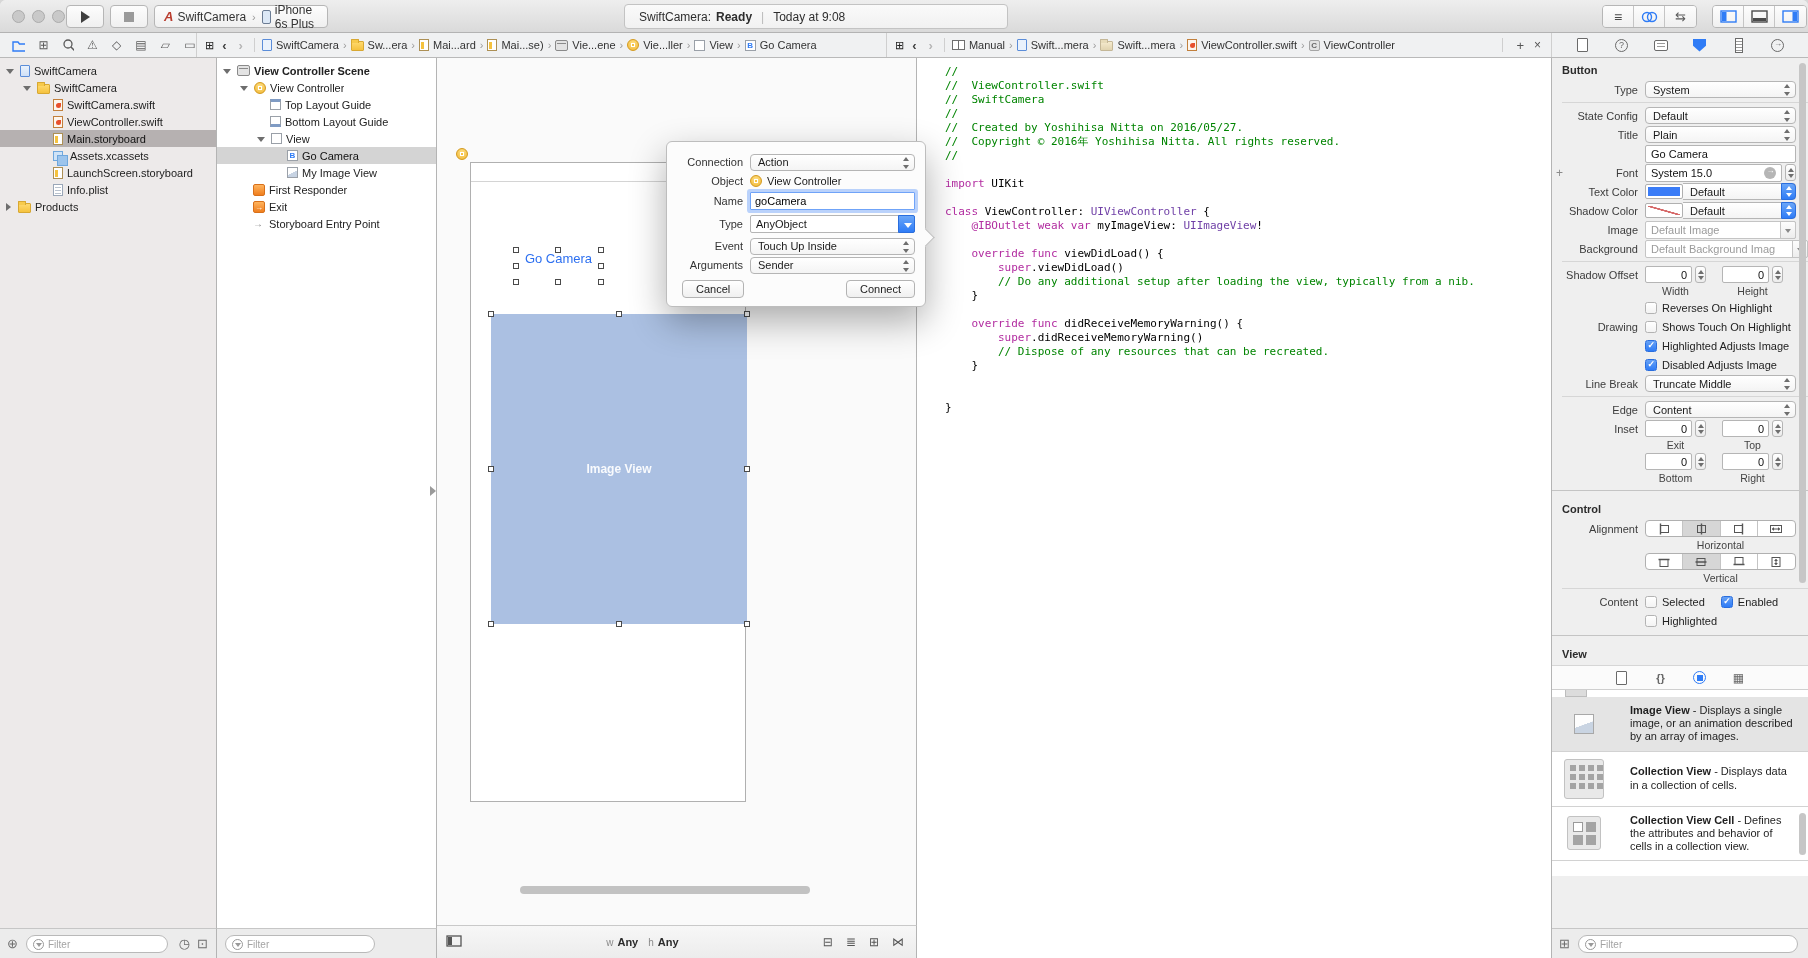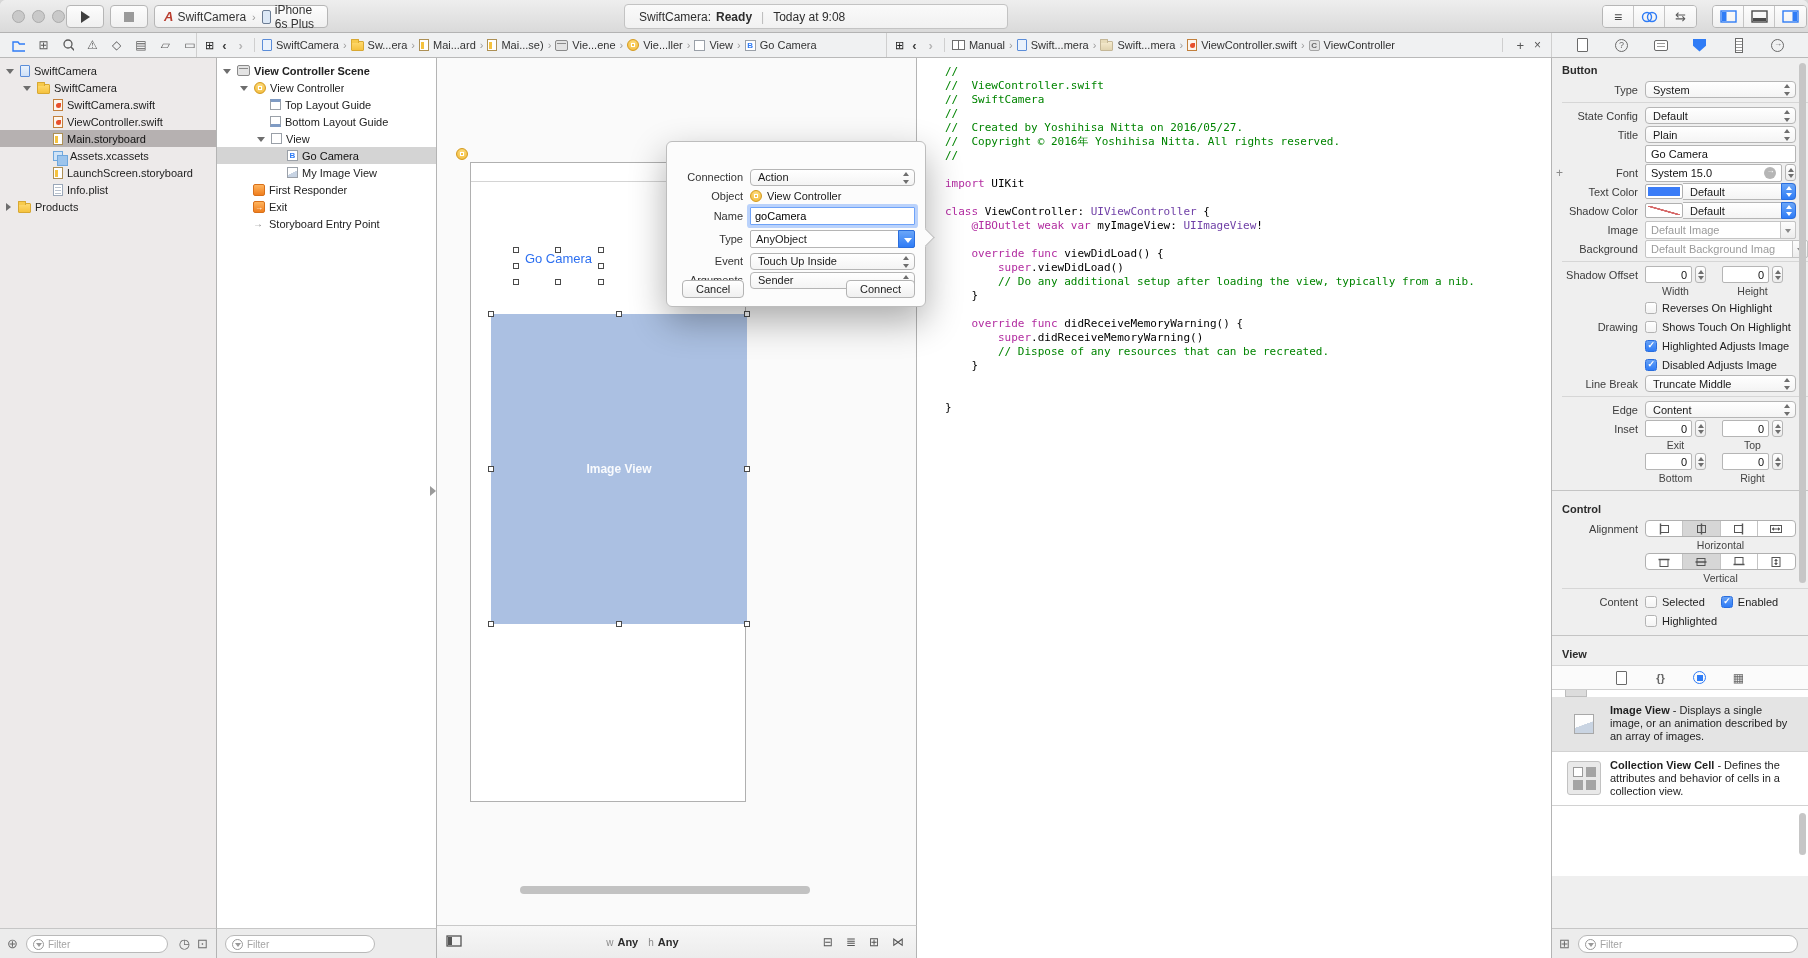--- a/index.html
+++ b/index.html
@@ -125,21 +125,21 @@
   #canvas-hscroll { position:absolute; left:83px; top:828px; width:290px; height:8px; border-radius:4px; background:#c2c2c2; }
   #outline-grip { position:absolute; left:-10px; top:428px; width:0; height:0; border-left:6px solid #9a9a9a; border-top:5px solid transparent; border-bottom:5px solid transparent; }
   .cb-center { flex:1; display:flex; align-items:center; justify-content:center; gap:4px; }
   .cb-key { color:#8a8a8a; font-size:10px; }
   .cb-val { color:#2b2b2b; font-weight:bold; }
   .cb-left { padding-left:9px; color:#555; }
   .cb-right { display:flex; gap:13px; padding-right:12px; color:#555; font-size:12px; }
   .al-ico { font-size:12px; color:#555; }
 
   
-  #popover { position:absolute; left:666px; top:141px; width:260px; height:166px; background:#fcfcfc; border:1px solid #bdbdbd; border-radius:6px; box-shadow:0 14px 36px rgba(0,0,0,.32); z-index:60; padding-top:24px; }
+  #popover { position:absolute; left:666px; top:141px; width:260px; height:166px; background:#fcfcfc; border:1px solid #bdbdbd; border-radius:6px; box-shadow:0 14px 36px rgba(0,0,0,.32); z-index:60; padding-top:9px; }
   #popover::after { content:''; position:absolute; right:-7px; top:89px; width:12px; height:12px; background:#fcfcfc; border-right:1px solid #bdbdbd; border-top:1px solid #bdbdbd; transform:rotate(45deg); }
   .prow { display:flex; align-items:center; height:16px; margin:3px 10px 3px 0; }
   .plab { width:76px; text-align:right; margin-right:7px; color:#333; flex:none; }
   .popup { position:relative; flex:1; height:17px; background:linear-gradient(#ffffff,#f4f4f4); border:1px solid #b5b5b5; border-radius:4px; display:flex; align-items:center; padding:0 18px 0 7px; color:#1a1a1a; }
   .popup .steps { position:absolute; right:4px; top:2px; width:7px; height:12px; }
   .steps::before { content:''; position:absolute; left:0; top:0; border-left:3.5px solid transparent; border-right:3.5px solid transparent; border-bottom:4px solid #6e6e6e; }
   .steps::after { content:''; position:absolute; left:0; bottom:0; border-left:3.5px solid transparent; border-right:3.5px solid transparent; border-top:4px solid #6e6e6e; }
   #pop-name-input { flex:1; height:18px; border:1px solid #6fa3f8; border-radius:1px; box-shadow:0 0 0 3px rgba(96,152,250,.42); padding:0 4px; font-size:11px; outline:none; color:#000; background:#fff; }
   .combo { position:relative; flex:1; height:18px; background:#fff; border:1px solid #b5b5b5; border-radius:2px; display:flex; align-items:center; padding:0 20px 0 5px; color:#1a1a1a; }
   .combo .cbtn { position:absolute; right:-1px; top:-1px; bottom:-1px; width:17px; border-radius:0 2px 2px 0; background:linear-gradient(#6aa6f8,#2f7cf6); border:1px solid #2a6ede; }
@@ -211,21 +211,21 @@
   .ico-objlib::after { content:''; position:absolute; inset:2.5px; background:#2f7cf6; }
   .ico-media { font-size:12px; color:#666; }
   #lib-tabs { display:flex; justify-content:center; align-items:center; gap:24px; height:24px; background:#fbfbfb; border-bottom:1px solid #cfcfcf; }
 
   
   #lib-list { position:relative; background:#fff; height:186px; overflow:hidden; }
   .sliver { width:22px; height:7px; background:#dcdcdc; border:1px solid #bdbdbd; border-top:none; margin-left:13px; }
   .librow { display:flex; align-items:center; border-bottom:1px solid #d2d2d2; padding:7px 6px 7px 6px; background:#fff; }
   .librow.sel { background:#e4e4e4; }
   .lib-icon-col { width:52px; flex:none; display:flex; justify-content:center; }
-  .lib-text { flex:1; line-height:13.2px; color:#1e1e1e; padding-right:8px; }
+  .lib-text { flex:1; line-height:13.2px; color:#1e1e1e; padding-right:8px;margin-left:20px; }
   .lib-iv { width:20px; height:20px; border:1px solid #a8a8a8; background:linear-gradient(160deg,#fdfdfd 52%,#c9d4e2 53%); }
   .lib-grid { background:#e9e9e9; border:1px solid #c2c2c2; border-radius:3px; display:grid; gap:3px; padding:5px; }
   .lib-grid i { background:#a4a4a4; }
   .lib-grid i.white { background:#fff; border:1px solid #9a9a9a; }
 
   
   .ptog { display:block; }
 </style>
 </head>
 <body>
@@ -875,20 +875,39 @@
     <div id="lib-list">
         <div class="sliver"></div>
         <div class="librow sel">
           <div class="lib-icon-col">
             <span class="lib-iv"></span>
           </div>
           <div class="lib-text"><b>Image View</b> - Displays a single image, or an animation described by an array of images.</div>
         </div>
         <div class="librow">
           <div class="lib-icon-col">
+            <span class="lib-grid" style="width: 40px; height: 40px; grid-template-columns: repeat(4, 6px); grid-auto-rows: 6px;">
+              <i></i>
+              <i></i>
+              <i></i>
+              <i></i>
+              <i></i>
+              <i></i>
+              <i></i>
+              <i></i>
+              <i></i>
+              <i></i>
+              <i></i>
+              <i></i>
+            </span>
+          </div>
+          <div class="lib-text"><b>Collection View</b> - Displays data in a collection of cells.</div>
+        </div>
+        <div class="librow">
+          <div class="lib-icon-col">
             <span class="lib-grid" style="width: 34px; height: 34px; grid-template-columns: repeat(2, 10px); grid-auto-rows: 10px;">
               <i class="white"></i>
               <i></i>
               <i></i>
               <i></i>
             </span>
           </div>
           <div class="lib-text"><b>Collection View Cell</b> - Defines the attributes and behavior of cells in a collection view.</div>
         </div>
       </div>

